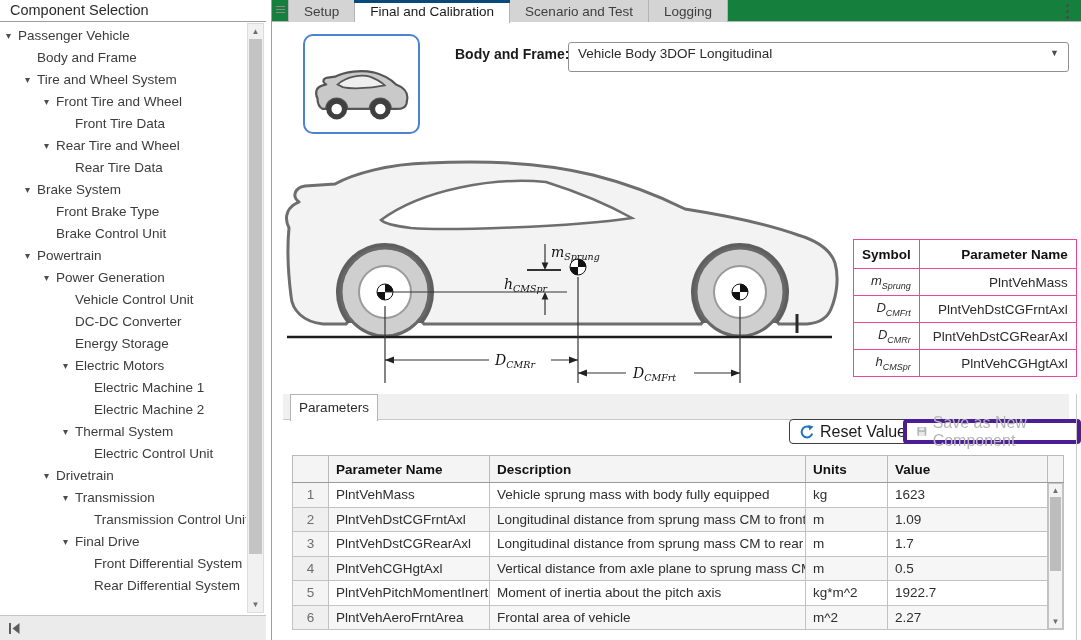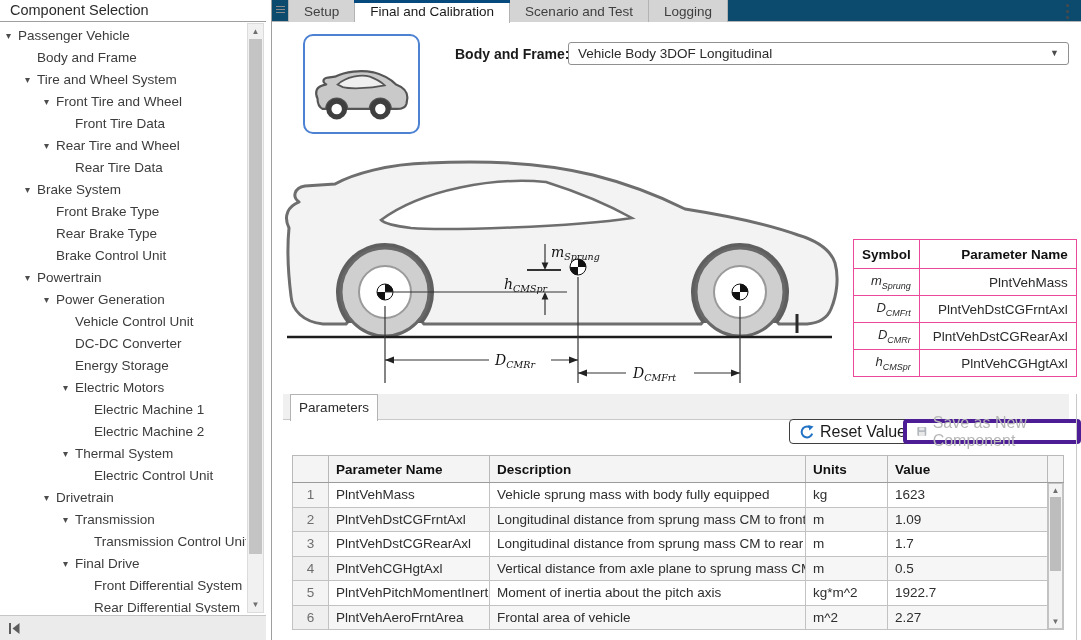--- a/index.html
+++ b/index.html
@@ -19,38 +19,38 @@
   .sb-scroll .arr { position:absolute; left:0; width:15px; height:15px; font-size:8px; color:#6f6f6f; text-align:center; line-height:15px; }
   .sb-scroll .thumb { position:absolute; left:1px; top:15px; width:13px; height:515px; background:#c4c4c4; }
   
   .sb-collapse { position:absolute; left:0; top:615px; width:266px; height:25px; background:#ebebeb; border-top:1px solid #c6c6c6; }
   .sb-collapse svg { position:absolute; left:8px; top:5px; }
 
   #splitter { position:absolute; left:271px; top:0; width:1px; height:640px; background:#9e9e9e; }
 
   
   #main { position:absolute; left:272px; top:0; right:0; height:640px; background:#fff; }
-  #tabstrip { position:absolute; left:0; top:0; right:0; height:22px; background:#0c4a6e; border-bottom:1px solid #b5b5b5; }
+  #tabstrip { position:absolute; left:0; top:0; right:0; height:22px; background:#15803d; border-bottom:1px solid #b5b5b5; }
   .grip { position:absolute; left:4px; top:6px; width:9px; height:10px; }
   .grip i { display:block; height:1px; background:#8a8a8a; margin-bottom:2px; }
   #tabs { position:absolute; left:16px; top:0; height:22px; display:flex; }
   .tab { position:relative; height:22px; display:flex; align-items:center; padding:0 15px;
          font-size:13.5px; color:#3f3f3f; background:#d4d4d4; border-right:1px solid #b3b3b3; cursor:default; }
   .tab:first-child { border-left:1px solid #b3b3b3; }
   .tab.active { background:#fff; color:#1a1a1a; height:23px; z-index:2; }
   .tab.active::before { content:''; position:absolute; left:-1px; right:-1px; top:0; height:3px; background:#05497d; }
   .kebab { position:absolute; right:10px; top:4px; width:8px; height:15px; display:flex; flex-direction:column;
            justify-content:space-between; align-items:center; cursor:pointer; }
   .kebab i { width:3px; height:3px; border-radius:50%; background:#4a4a4a; }
 
   
   #car-btn { position:absolute; left:31px; top:34px; width:117px; height:100px; border:2px solid #4d82d3;
              border-radius:10px; background:#fff; display:flex; align-items:flex-end; justify-content:center; padding-bottom:10px; cursor:pointer; }
   #bf-label { position:absolute; left:183px; top:46px; font-size:14px; font-weight:bold; color:#1a1a1a; }
-  #bf-select { position:absolute; left:296px; top:42px; width:501px; height:23px; border:1px solid #909090; border-radius:3px;
+  #bf-select { position:absolute; left:296px; top:42px; width:501px; height:30px; border:1px solid #909090; border-radius:3px;
                background:#fff; font-size:13.5px; color:#2b2b2b; line-height:21px; padding-left:9px; cursor:pointer; }
   #bf-select .sel-arrow { position:absolute; right:9px; top:0; font-size:9px; color:#4a4a4a; line-height:21px; }
 
   
   #diagram { position:absolute; left:11px; top:160px; }
   .dim-label { font-family:"DejaVu Serif","Liberation Serif",serif; font-style:italic; font-size:14px; fill:#111; }
   .dim-label .sub { font-size:9.5px; }
 
   
   #symtab { position:absolute; left:581px; top:239px; border-collapse:collapse; background:#fff; }
@@ -96,21 +96,20 @@
     <div id="tree">
         <div class="tree-item" style="padding-left: 6px;"><span class="tw">▾</span><span>Passenger Vehicle</span></div>
         <div class="tree-item" style="padding-left: 25px;"><span class="tw"></span><span>Body and Frame</span></div>
         <div class="tree-item" style="padding-left: 25px;"><span class="tw">▾</span><span>Tire and Wheel System</span></div>
         <div class="tree-item" style="padding-left: 44px;"><span class="tw">▾</span><span>Front Tire and Wheel</span></div>
         <div class="tree-item" style="padding-left: 63px;"><span class="tw"></span><span>Front Tire Data</span></div>
         <div class="tree-item" style="padding-left: 44px;"><span class="tw">▾</span><span>Rear Tire and Wheel</span></div>
         <div class="tree-item" style="padding-left: 63px;"><span class="tw"></span><span>Rear Tire Data</span></div>
         <div class="tree-item" style="padding-left: 25px;"><span class="tw">▾</span><span>Brake System</span></div>
         <div class="tree-item" style="padding-left: 44px;"><span class="tw"></span><span>Front Brake Type</span></div>
-        <div class="tree-item" style="padding-left: 44px;"><span class="tw"></span><span>Rear Brake Type</span></div>
         <div class="tree-item" style="padding-left: 44px;"><span class="tw"></span><span>Brake Control Unit</span></div>
         <div class="tree-item" style="padding-left: 25px;"><span class="tw">▾</span><span>Powertrain</span></div>
         <div class="tree-item" style="padding-left: 44px;"><span class="tw">▾</span><span>Power Generation</span></div>
         <div class="tree-item" style="padding-left: 63px;"><span class="tw"></span><span>Vehicle Control Unit</span></div>
         <div class="tree-item" style="padding-left: 63px;"><span class="tw"></span><span>DC-DC Converter</span></div>
         <div class="tree-item" style="padding-left: 63px;"><span class="tw"></span><span>Energy Storage</span></div>
         <div class="tree-item" style="padding-left: 63px;"><span class="tw">▾</span><span>Electric Motors</span></div>
         <div class="tree-item" style="padding-left: 82px;"><span class="tw"></span><span>Electric Machine 1</span></div>
         <div class="tree-item" style="padding-left: 82px;"><span class="tw"></span><span>Electric Machine 2</span></div>
         <div class="tree-item" style="padding-left: 63px;"><span class="tw">▾</span><span>Thermal System</span></div>

